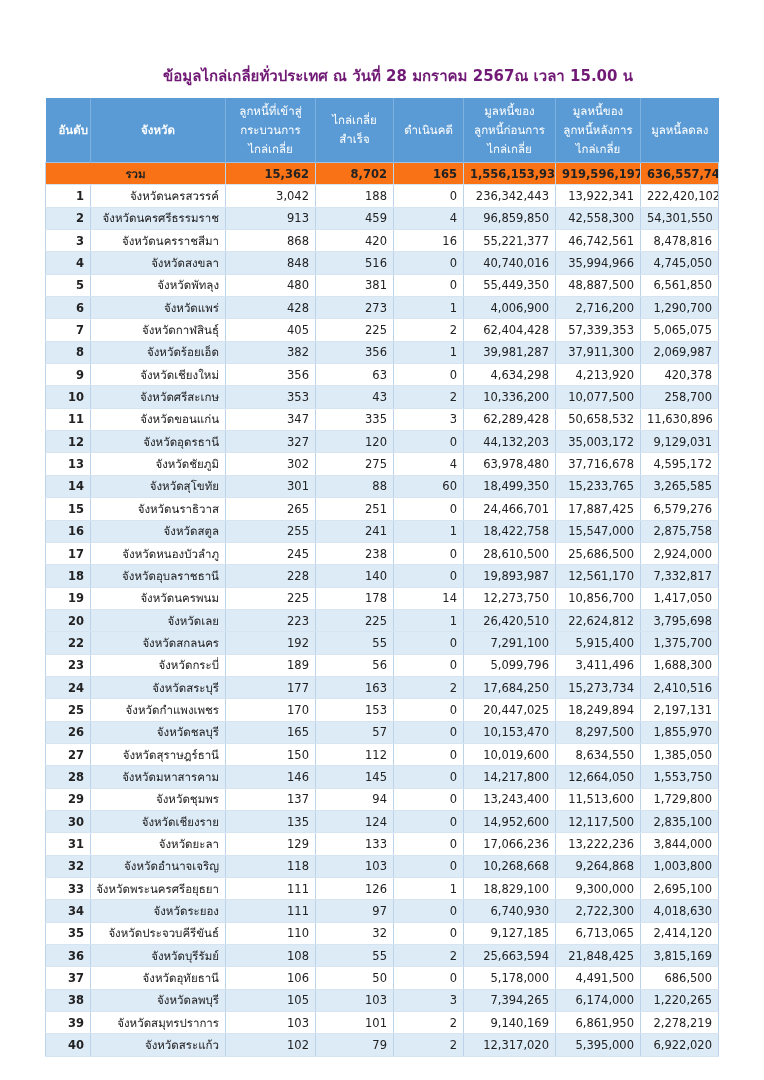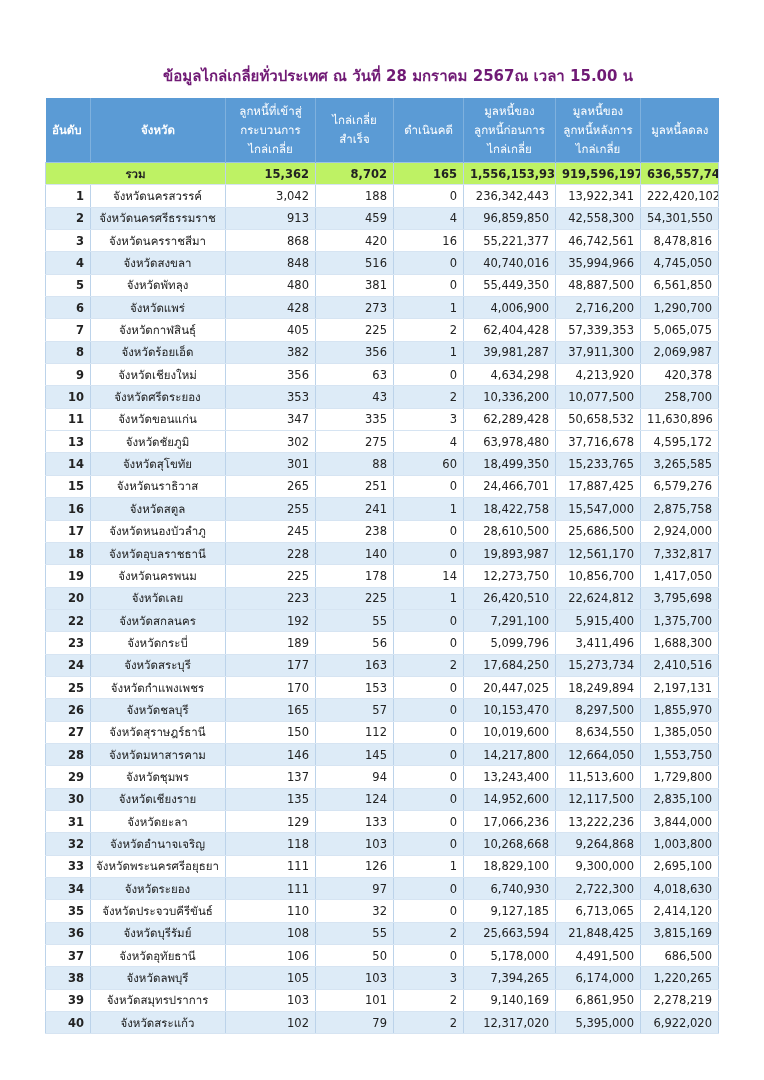--- a/index.html
+++ b/index.html
@@ -13,29 +13,29 @@
   col.c-prov { width: 135px; }
   col.c-a { width: 90px; }
   col.c-b { width: 78px; }
   col.c-c { width: 70px; }
   col.c-d { width: 92px; }
   col.c-e { width: 85px; }
   col.c-f { width: 78px; }
   thead th { background: #5b9bd5; color: #ffffff; font-weight: bold; font-size: 11.5px;
              height: 64px; line-height: 19px; padding: 0 2px; text-align: center;
              border-left: 1px solid #7fb1de; vertical-align: middle; }
-  thead th:first-child { border-left: none; text-align: center; padding-left: 0; }
+  thead th:first-child { border-left: none; text-align: right; padding-left: 0; }
   thead th .ln { display: block; font-weight: normal; }
   tbody td { height: 21.35px; padding: 0 6px; border-left: 1px solid #bcd3ea; border-bottom: 1px solid #d6e4f2;
              text-align: right; white-space: nowrap; overflow: hidden; font-size: 11.5px; color: #222; }
   tbody td:first-child { border-left: 1px solid #bcd3ea; }
   tbody td:last-child { border-right: 1px solid #bcd3ea; }
-  tbody td.prov { text-align: center; padding-left: 5px; }
+  tbody td.prov { text-align: right; padding-left: 5px; }
   tbody td.rank { font-weight: bold; text-align: right; padding-right: 6px; }
-  tr.total td { background: #bef264; font-weight: bold; border-top: 1px solid #9dc3e6; }
+  tr.total td { background: #f97316; font-weight: bold; border-top: 1px solid #9dc3e6; }
   tr.total td.total-label { text-align: center; }
   tr.alt td { background: #ddebf7; }
 </style>
 </head>
 <body>
 
 <div class="title">ข้อมูลไกล่เกลี่ยทั่วประเทศ ณ วันที่ 28 มกราคม 2567ณ เวลา 15.00 น</div>
 
 <table>
   <colgroup>
@@ -174,38 +174,48 @@
         <td class="prov">จังหวัดเชียงใหม่</td>
         <td>356</td>
         <td>63</td>
         <td>0</td>
         <td>4,634,298</td>
         <td>4,213,920</td>
         <td>420,378</td>
       </tr>
       <tr class="alt">
         <td class="rank">10</td>
-        <td class="prov">จังหวัดศรีดระยอง</td>
+        <td class="prov">จังหวัดศรีสะเกษ</td>
         <td>353</td>
         <td>43</td>
         <td>2</td>
         <td>10,336,200</td>
         <td>10,077,500</td>
         <td>258,700</td>
       </tr>
       <tr>
         <td class="rank">11</td>
         <td class="prov">จังหวัดขอนแก่น</td>
         <td>347</td>
         <td>335</td>
         <td>3</td>
         <td>62,289,428</td>
         <td>50,658,532</td>
         <td>11,630,896</td>
       </tr>
+      <tr class="alt">
+        <td class="rank">12</td>
+        <td class="prov">จังหวัดอุดรธานี</td>
+        <td>327</td>
+        <td>120</td>
+        <td>0</td>
+        <td>44,132,203</td>
+        <td>35,003,172</td>
+        <td>9,129,031</td>
+      </tr>
       <tr>
         <td class="rank">13</td>
         <td class="prov">จังหวัดชัยภูมิ</td>
         <td>302</td>
         <td>275</td>
         <td>4</td>
         <td>63,978,480</td>
         <td>37,716,678</td>
         <td>4,595,172</td>
       </tr>

